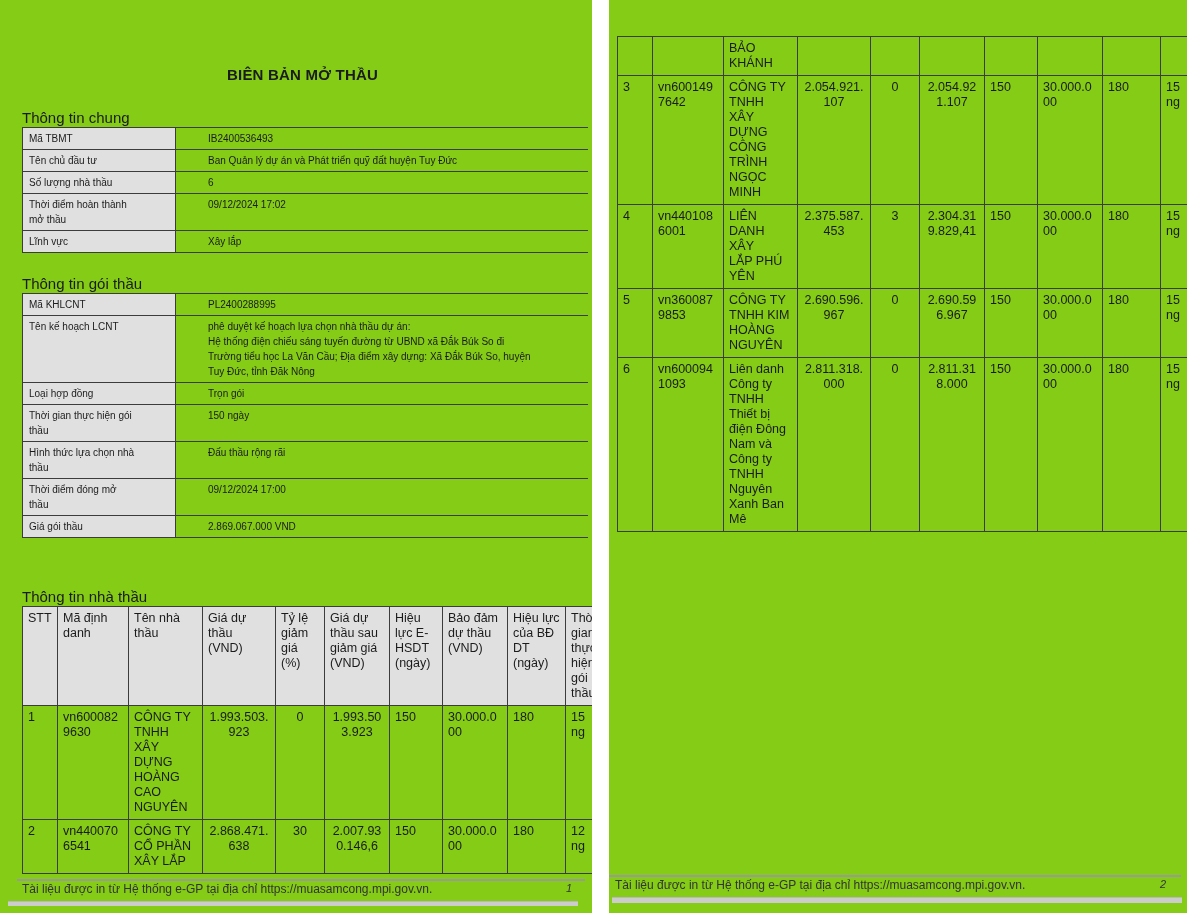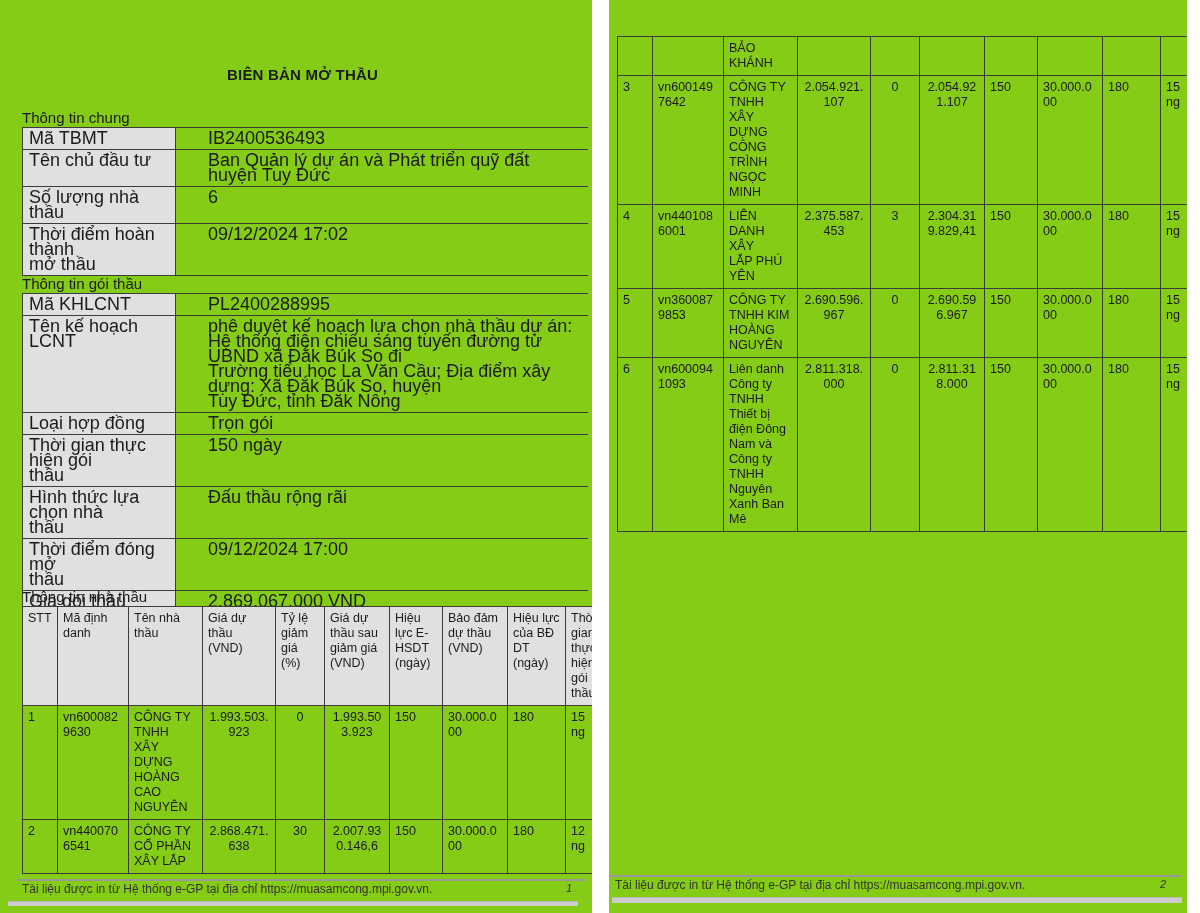--- a/index.html
+++ b/index.html
@@ -26,21 +26,21 @@
   .sec-general{top:110px;}
   .sec-package{top:276px;}
   .sec-bidders{top:589px;}
   .sec-heading{font-size:15px;line-height:15px;margin-bottom:2px;}
 
   table{border-collapse:collapse;table-layout:fixed;}
   table.info{width:566px;}
   table.info th,table.info td{
     border-top:1px solid var(--border);border-bottom:1px solid var(--border);
     border-left:1px solid var(--border);
-    font-size:18px;line-height:15px;font-weight:normal;text-align:left;
+    font-size:10px;line-height:15px;font-weight:normal;text-align:left;
     vertical-align:top;padding:3px 6px;white-space:pre-line;}
   table.info th{width:153px;background:var(--cell-bg);border-right:1px solid var(--border);}
   table.info td{border-right:none;padding-left:32px;}
 
   table.bid{width:604px;}
   table.bid th,table.bid td{
     border:1px solid var(--border);
     font-size:12.5px;line-height:15px;font-weight:normal;text-align:left;
     vertical-align:top;padding:4px 5px;white-space:pre-line;overflow:hidden;}
   table.bid th{background:var(--cell-bg);}
@@ -87,20 +87,24 @@
     <td>Ban Quản lý dự án và Phát triển quỹ đất huyện Tuy Đức</td>
   </tr>
             <tr>
     <th>Số lượng nhà thầu</th>
     <td>6</td>
   </tr>
             <tr>
     <th>Thời điểm hoàn thành
 mở thầu</th>
     <td>09/12/2024 17:02</td>
+  </tr>
+            <tr>
+    <th>Lĩnh vực</th>
+    <td>Xây lắp</td>
   </tr>
           </tbody>
       </table>
     </div>
 
     <div class="section sec-package">
       <div class="sec-heading">Thông tin gói thầu</div>
       <table class="info">
         <tbody>
             <tr>

